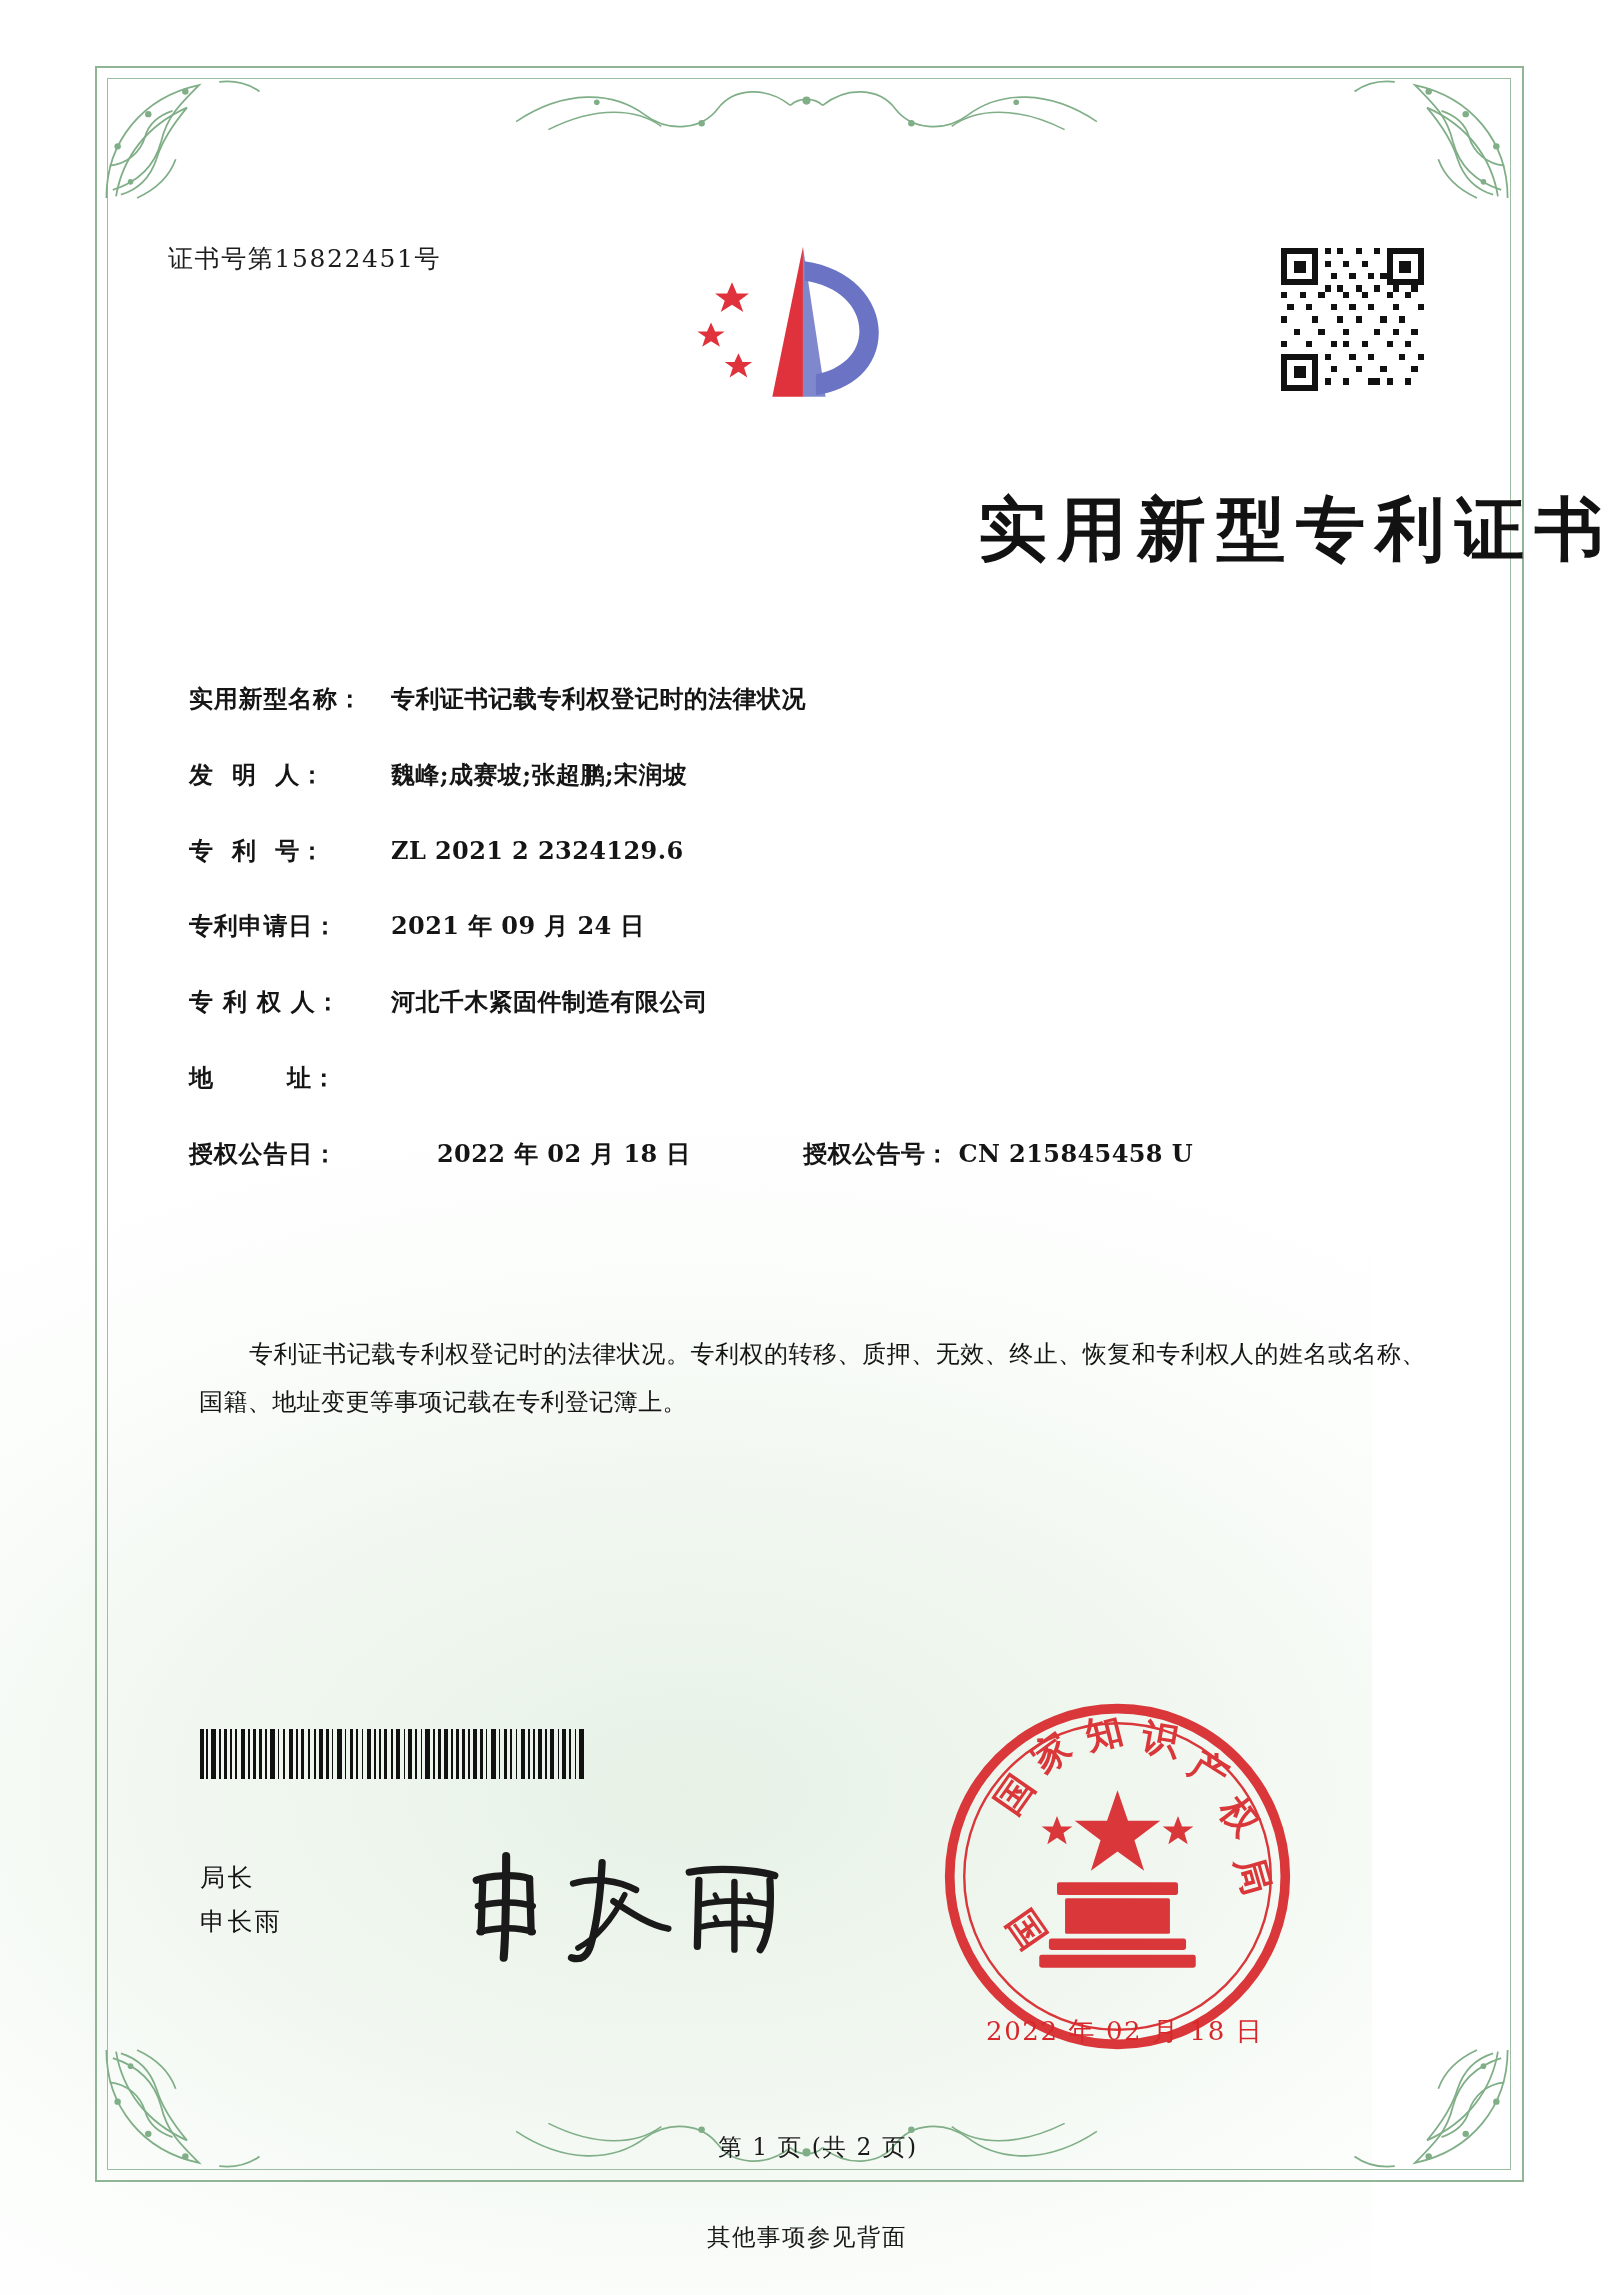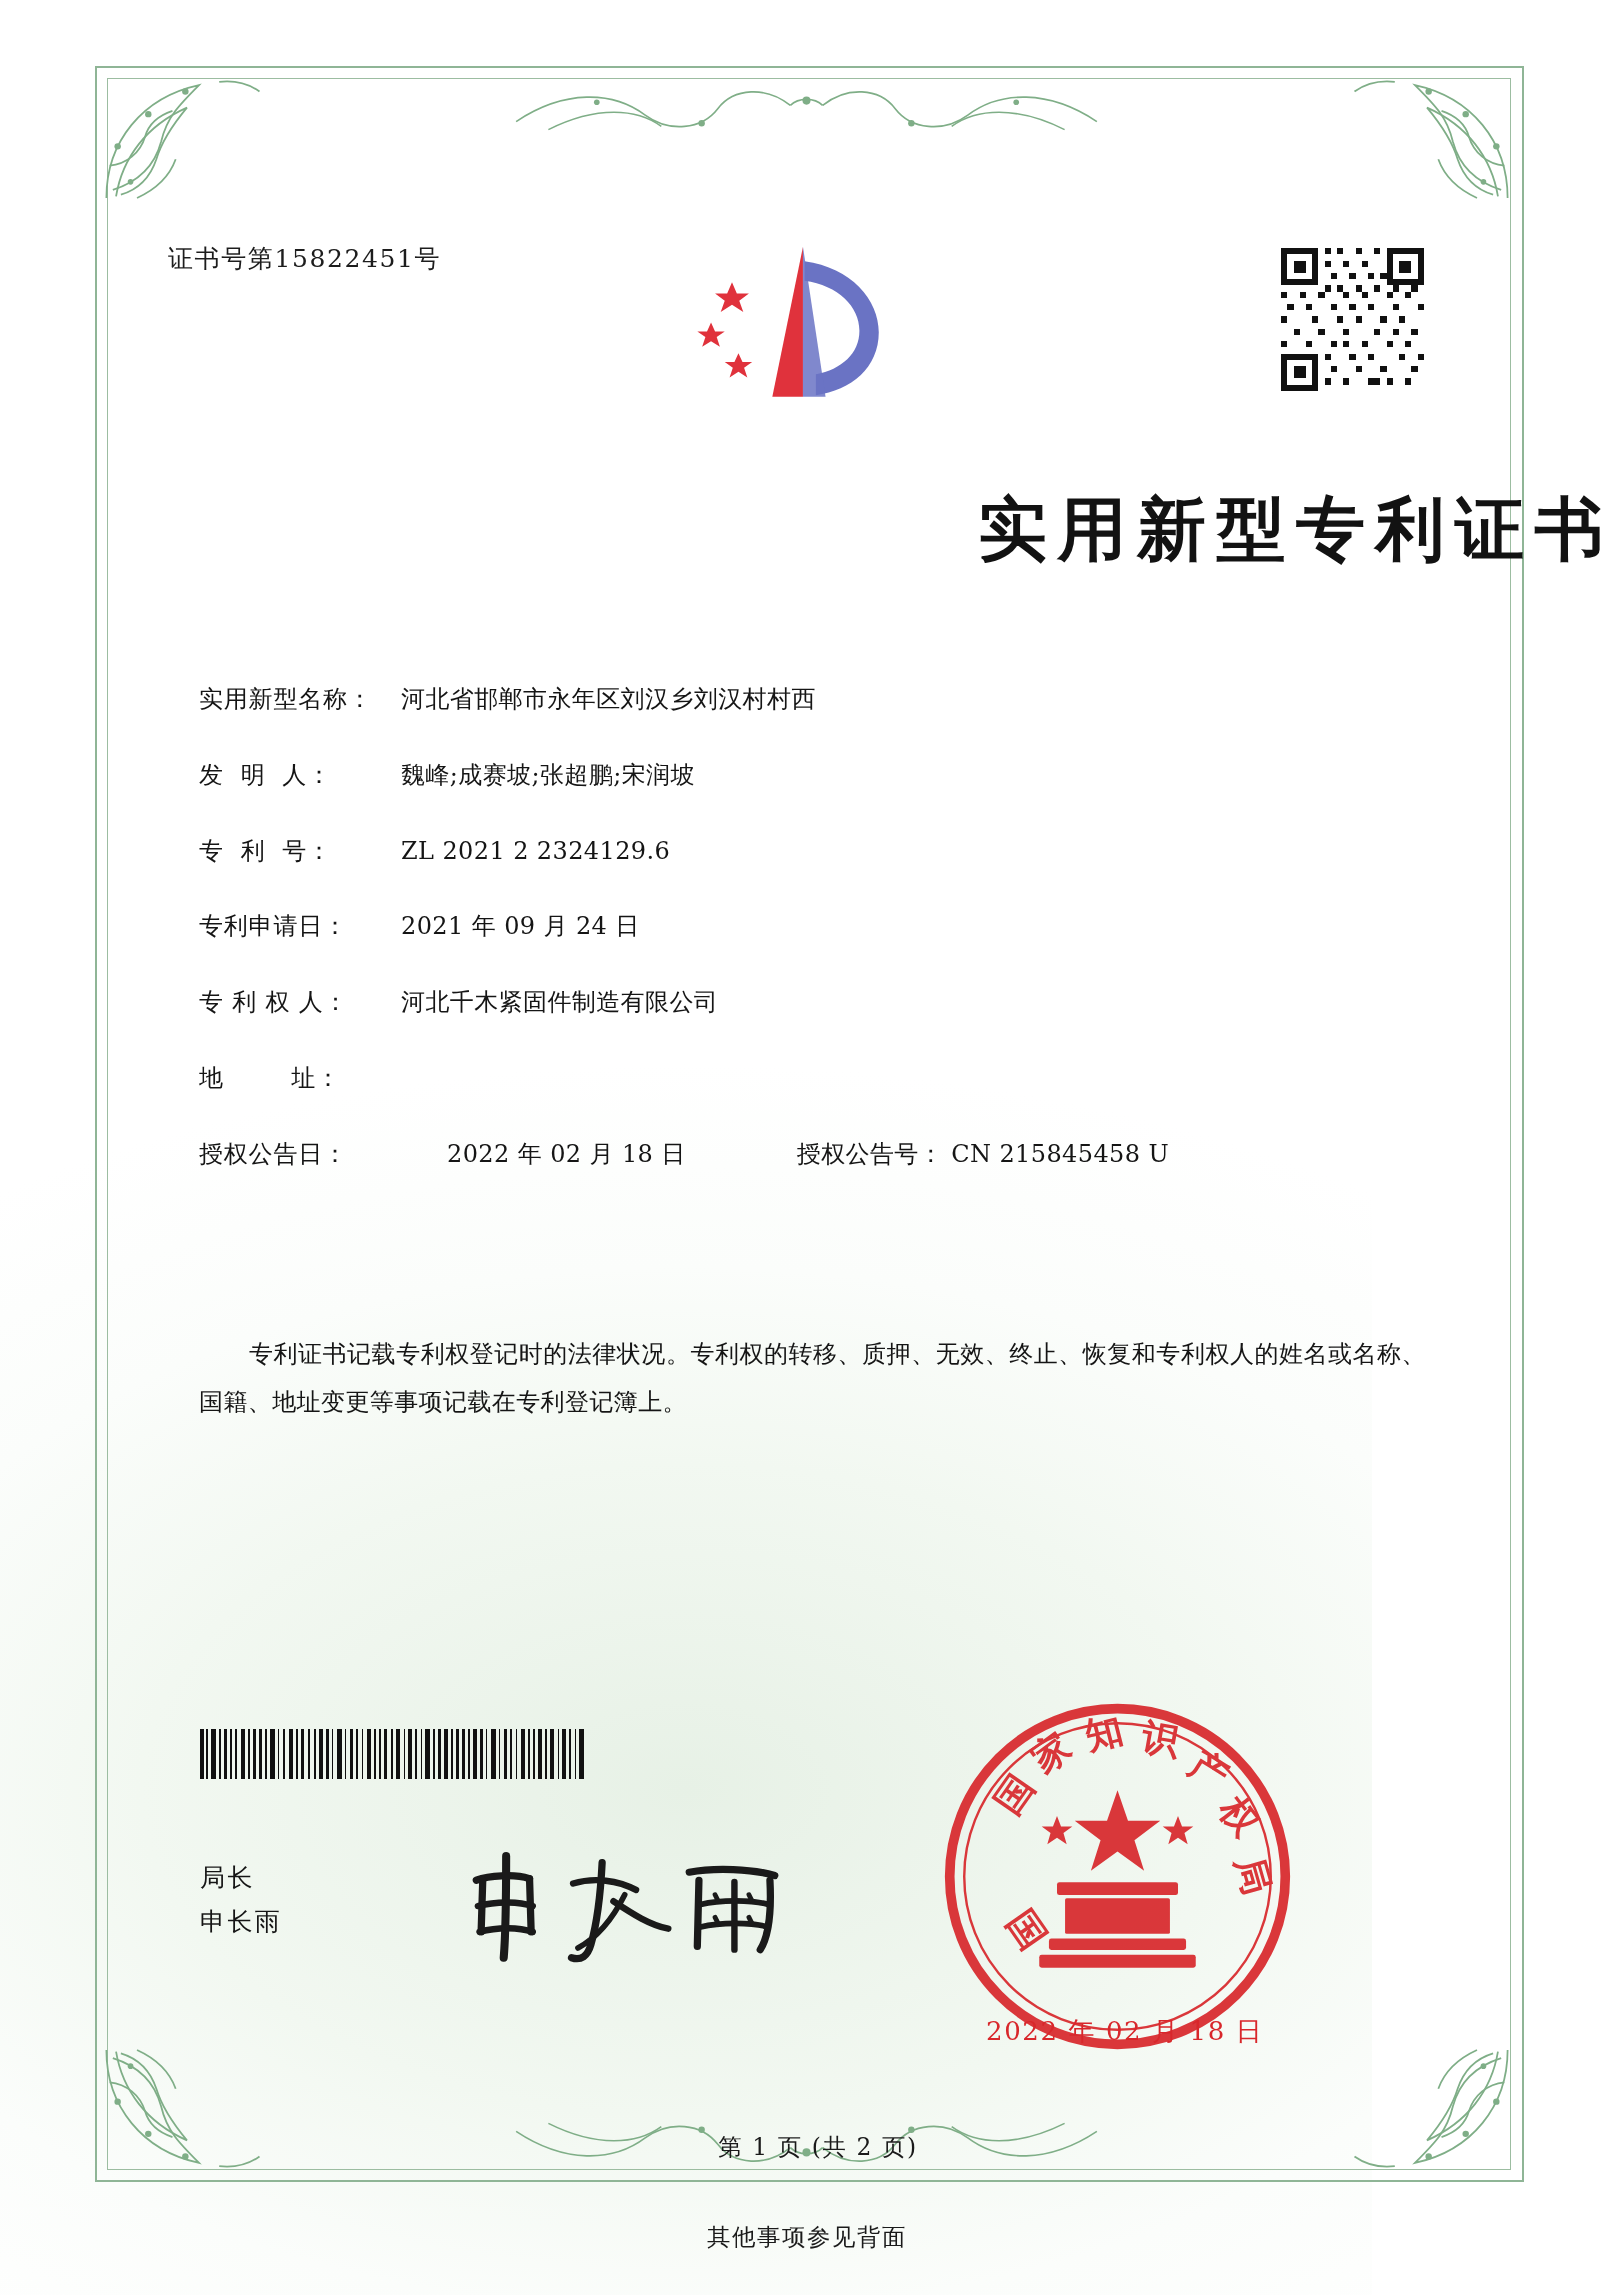--- a/index.html
+++ b/index.html
@@ -102,22 +102,23 @@
     font-size: 69px;
     font-weight: bold;
     letter-spacing: 10.5px;
     color: #121212;
     font-family: "DejaVu Serif", "Liberation Serif", serif;
   }
 
   
   .fields {
     position: absolute;
-    left: 199px; top: 682px;
+    left: 189px; top: 682px;
     width: 1211px;
+    font-weight: bold;
   }
   .field-row {
     display: flex;
     align-items: flex-start;
     margin-bottom: 41px;
     font-size: 24px;
     line-height: 1.45;
     color: #151515;
   }
   .field-label {
@@ -431,21 +432,21 @@
       </g>
     </svg>
   </div>
 
   <div class="title">实用新型专利证书</div>
 
   <div class="fields">
 
     <div class="field-row">
       <div class="field-label">实用新型名称：</div>
-      <div class="field-value">河北省邯郸市永年区刘汉乡刘汉村村西</div>
+      <div class="field-value">专利证书记载专利权登记时的法律状况</div>
     </div>
 
     <div class="field-row">
       <div class="field-label">发  明  人：</div>
       <div class="field-value">魏峰;成赛坡;张超鹏;宋润坡</div>
     </div>
 
     <div class="field-row">
       <div class="field-label">专  利  号：</div>
       <div class="field-value">ZL 2021 2 2324129.6</div>

